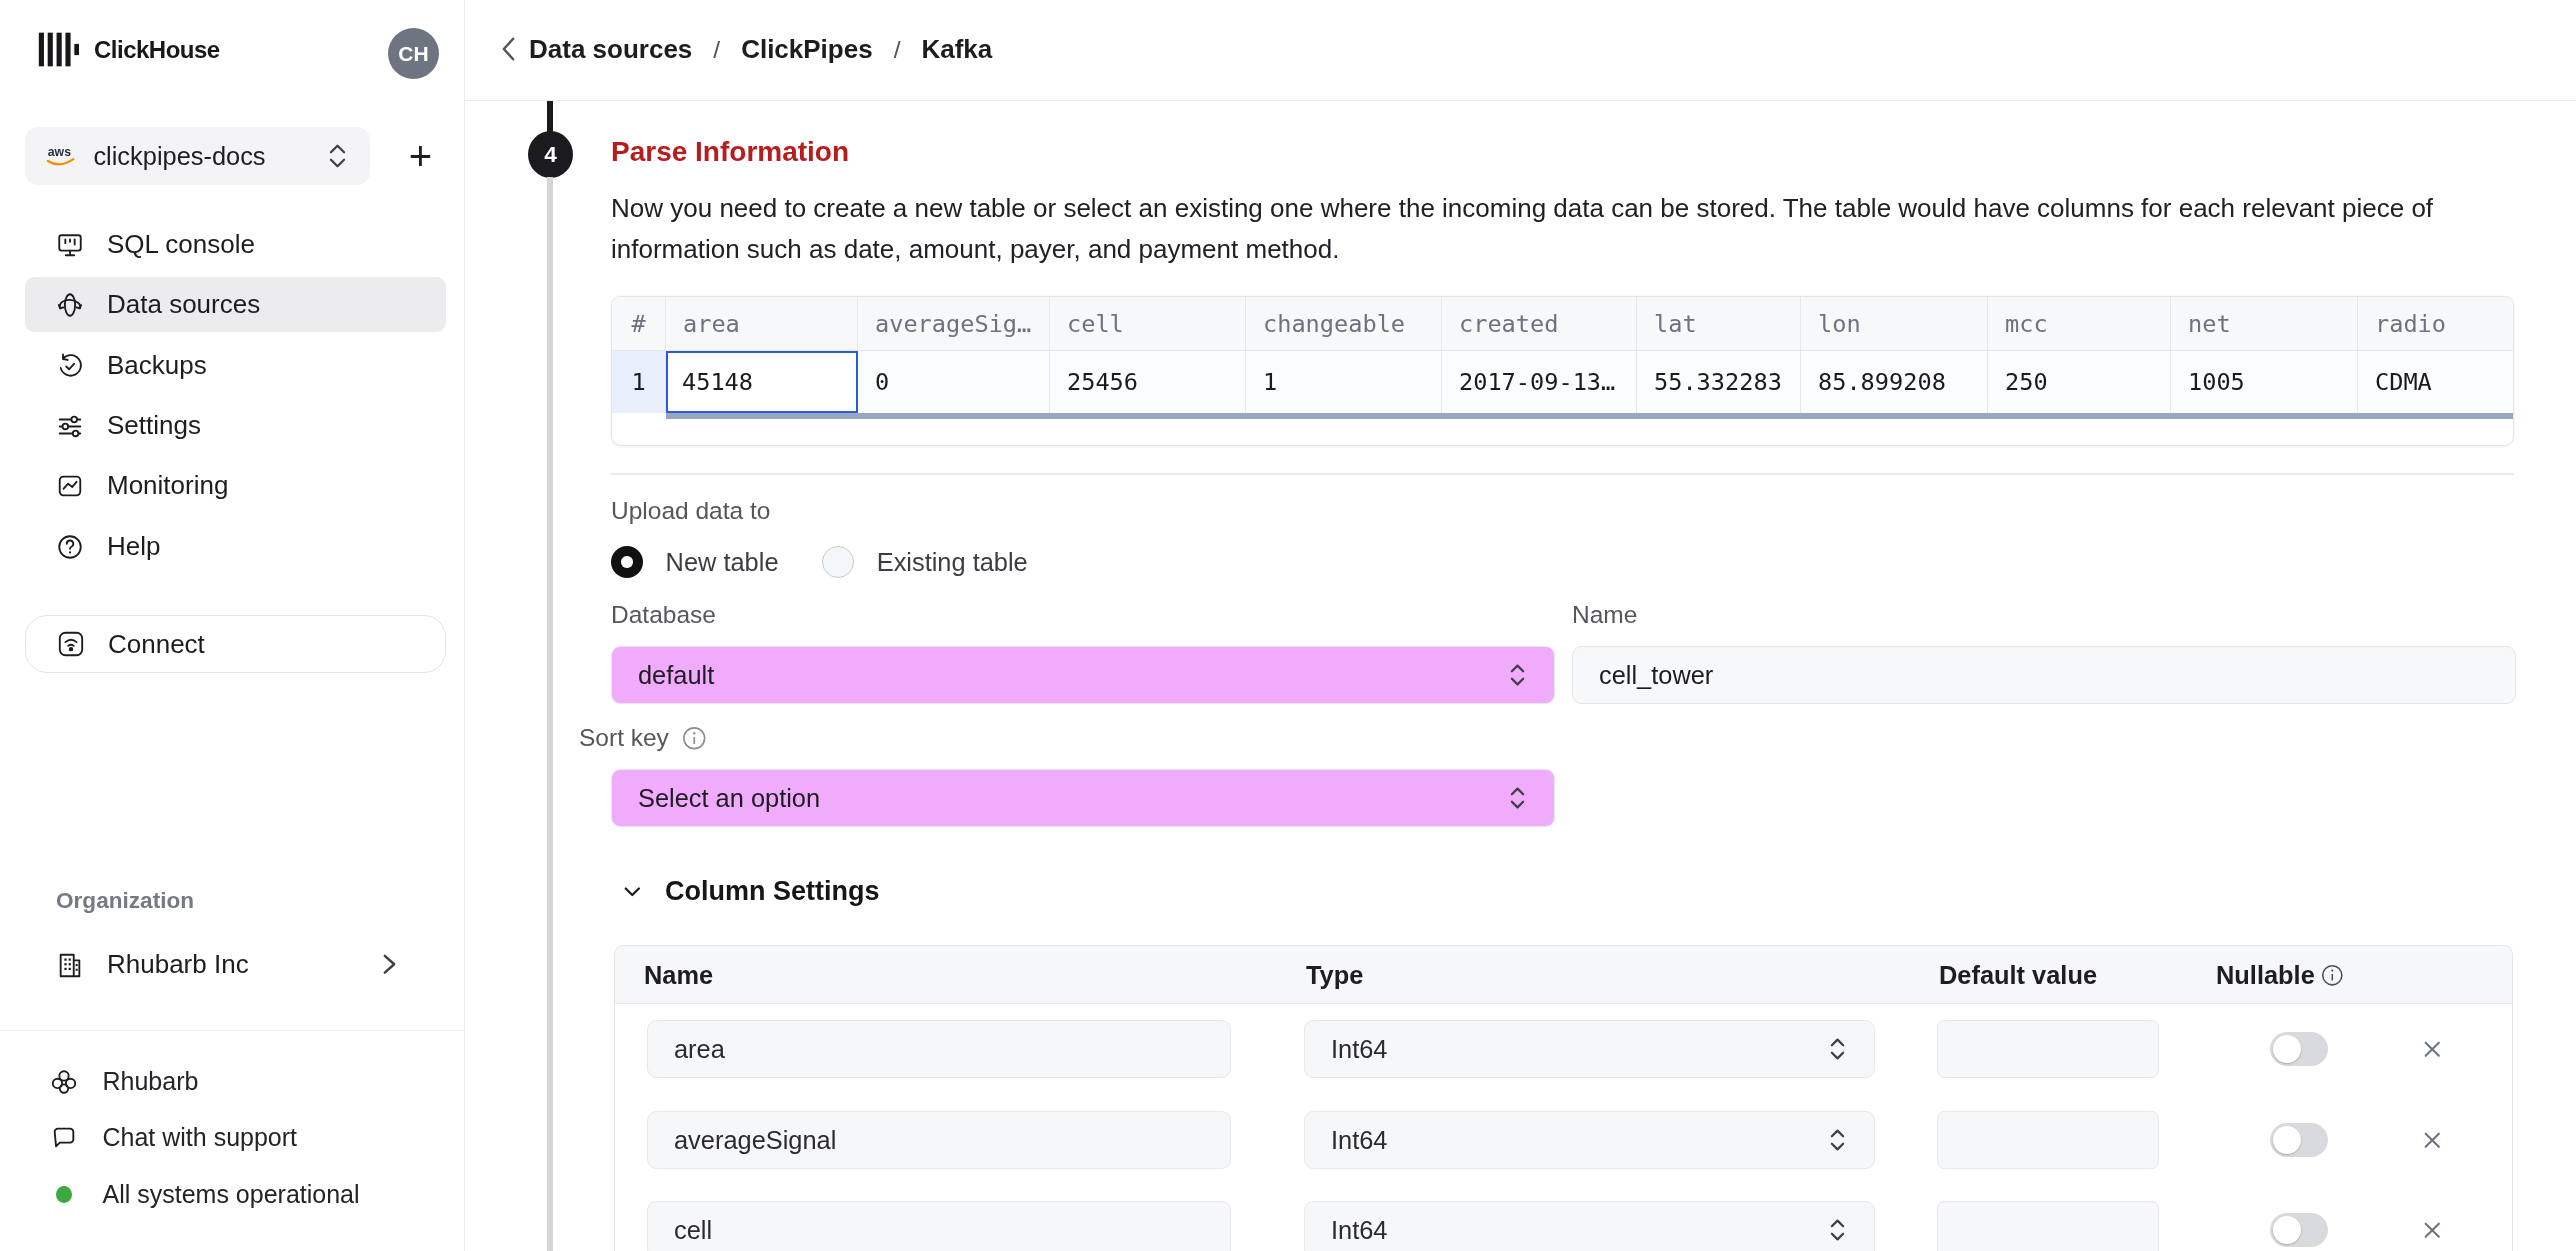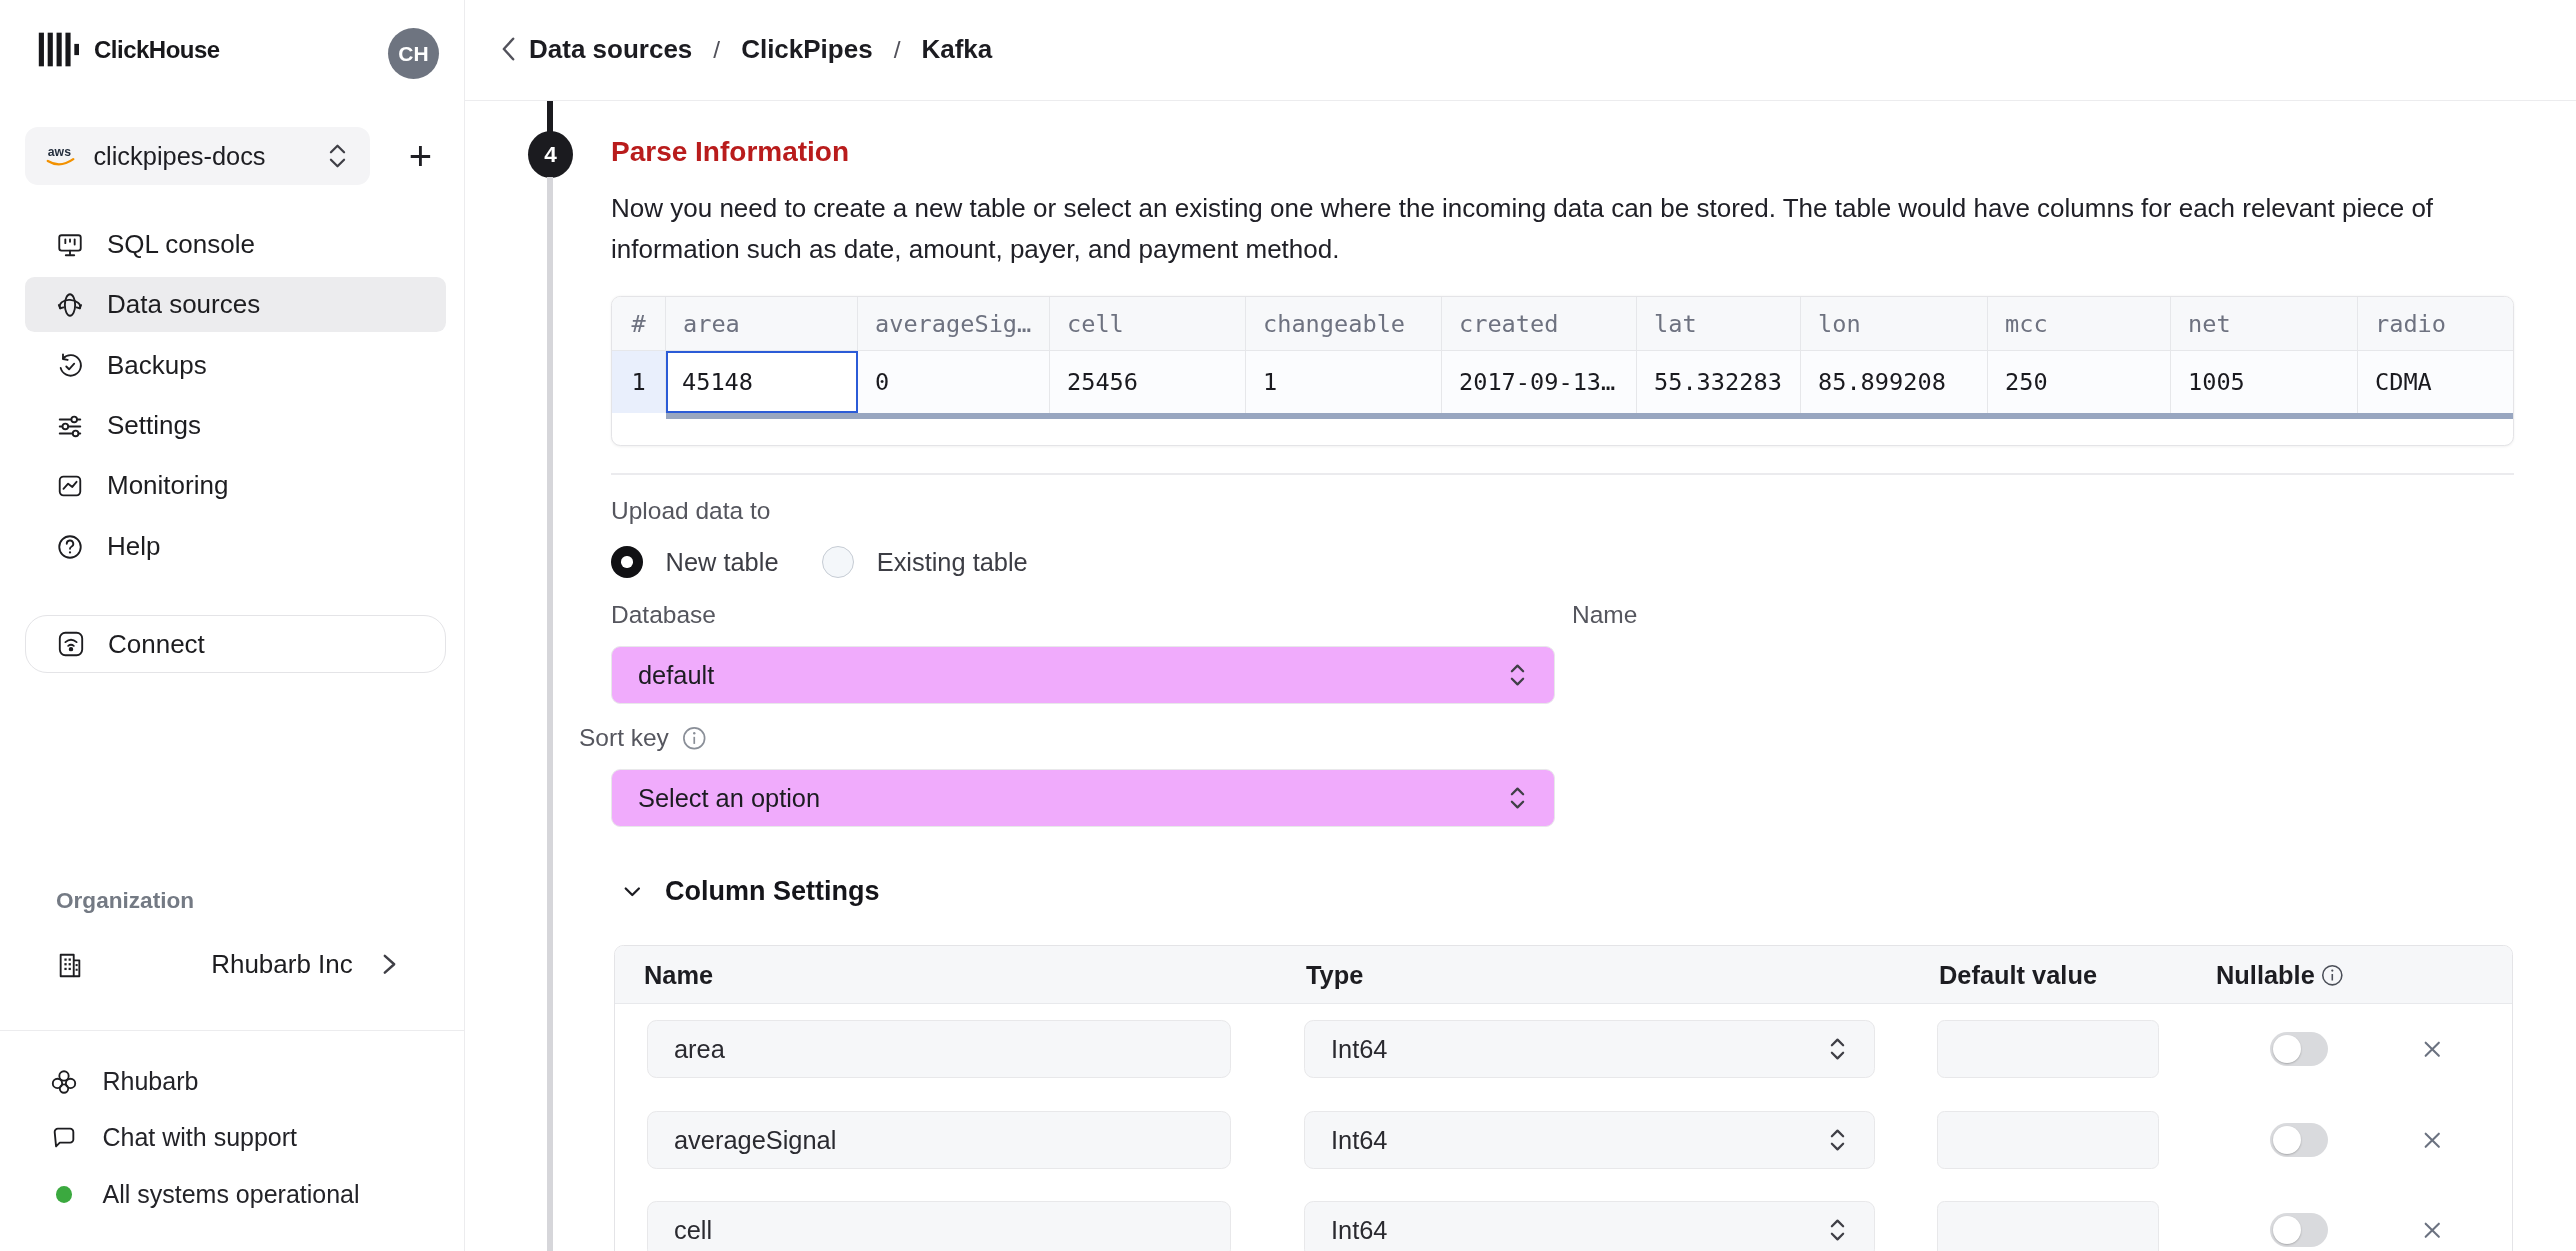--- a/index.html
+++ b/index.html
@@ -16,21 +16,21 @@
   .service-pill .lbl { font-size:25.4px; color:#1d1d22; flex:1; }
   .plus-btn { position:absolute; left:394px; top:130px; width:53px; height:53px; display:flex; align-items:center; justify-content:center; font-size:40px; font-weight:300; color:#1f1f24; cursor:pointer; }
   .nav { position:absolute; left:0; top:217px; width:465px; }
   .nav-item { position:absolute; left:25.4px; width:421px; height:55px; border-radius:9.4px; display:flex; align-items:center; padding-left:31px; gap:22.6px; cursor:pointer; }
   .nav-item.active { background:#ececee; }
   .nav-item .lbl { font-size:26px; color:#1d1d20; }
   .icn { width:28px; height:28px; flex:0 0 28px; display:flex; align-items:center; justify-content:center; }
   .connect-btn { position:absolute; left:25.4px; top:615px; width:421px; height:58px; border:0.9px solid #e4e4e7; border-radius:22px; background:#fff; display:flex; align-items:center; padding-left:31px; gap:22.6px; cursor:pointer; }
   .connect-btn .lbl { font-size:26px; color:#1d1d20; }
   .org-label { position:absolute; left:56px; top:888px; font-size:22.6px; font-weight:600; color:#747a84; }
-  .org-row { position:absolute; left:25.4px; top:937px; width:421px; height:55px; display:flex; align-items:center; padding-left:31px; gap:22.6px; cursor:pointer;text-align:right; }
+  .org-row { position:absolute; left:25.4px; top:937px; width:421px; height:55px; display:flex; align-items:center; padding-left:31px; gap:22.6px; cursor:pointer; }
   .org-row .lbl { font-size:26px; color:#1d1d20; flex:1; }
   .sb-footer { position:absolute; left:0; top:1030px; width:465px; height:221px; border-top:0.9px solid #ececee; }
   .foot-row { position:absolute; left:50px; display:flex; align-items:center; gap:24.5px; cursor:pointer; }
   .foot-row .lbl { font-size:25px; color:#232328; }
   .status-dot { width:17px; height:17px; border-radius:50%; background:#3ba93f; margin:0 5.7px; }
 
   
   .main-header { position:absolute; left:465px; top:0; width:2111px; height:101px; border-bottom:0.9px solid #ececee; background:#fff; }
   .back-chev { position:absolute; left:28px; top:34px; width:30px; height:30px; cursor:pointer; display:flex; align-items:center; justify-content:center; }
   .crumbs { position:absolute; left:64px; top:34px; display:flex; align-items:center; gap:21px; }
@@ -328,20 +328,21 @@
     <span class="val">default</span>
     <span class="icn" style="width:21px;height:30px">
       <svg width="21" height="30" viewBox="0 0 22 32" fill="none" stroke="#3f3f46" stroke-width="2.4" stroke-linecap="round" stroke-linejoin="round">
           <path d="M5 12 L11 6 L17 12"></path>
           <path d="M5 20 L11 26 L17 20"></path>
         </svg>
     </span>
   </div>
 
   <div class="form-label" style="left:1572px;top:601px">Name</div>
+  <input class="text-input" style="left: 1572px; top: 646px; width: 944px;" value="cell_tower">
 
   <div class="form-label" style="left:579px;top:724px;display:flex;align-items:center;gap:13px">
     <span>Sort key</span>
     <span class="info-icn">
       <svg width="24.5" height="24.5" viewBox="0 0 26 26" fill="none" stroke="#8a8f98" stroke-width="1.8">
           <circle cx="13" cy="13" r="11"></circle>
           <line x1="13" y1="11.5" x2="13" y2="19"></line>
           <circle cx="13" cy="7.6" r="1.3" fill="#8a8f98" stroke="none"></circle>
         </svg>
     </span>

